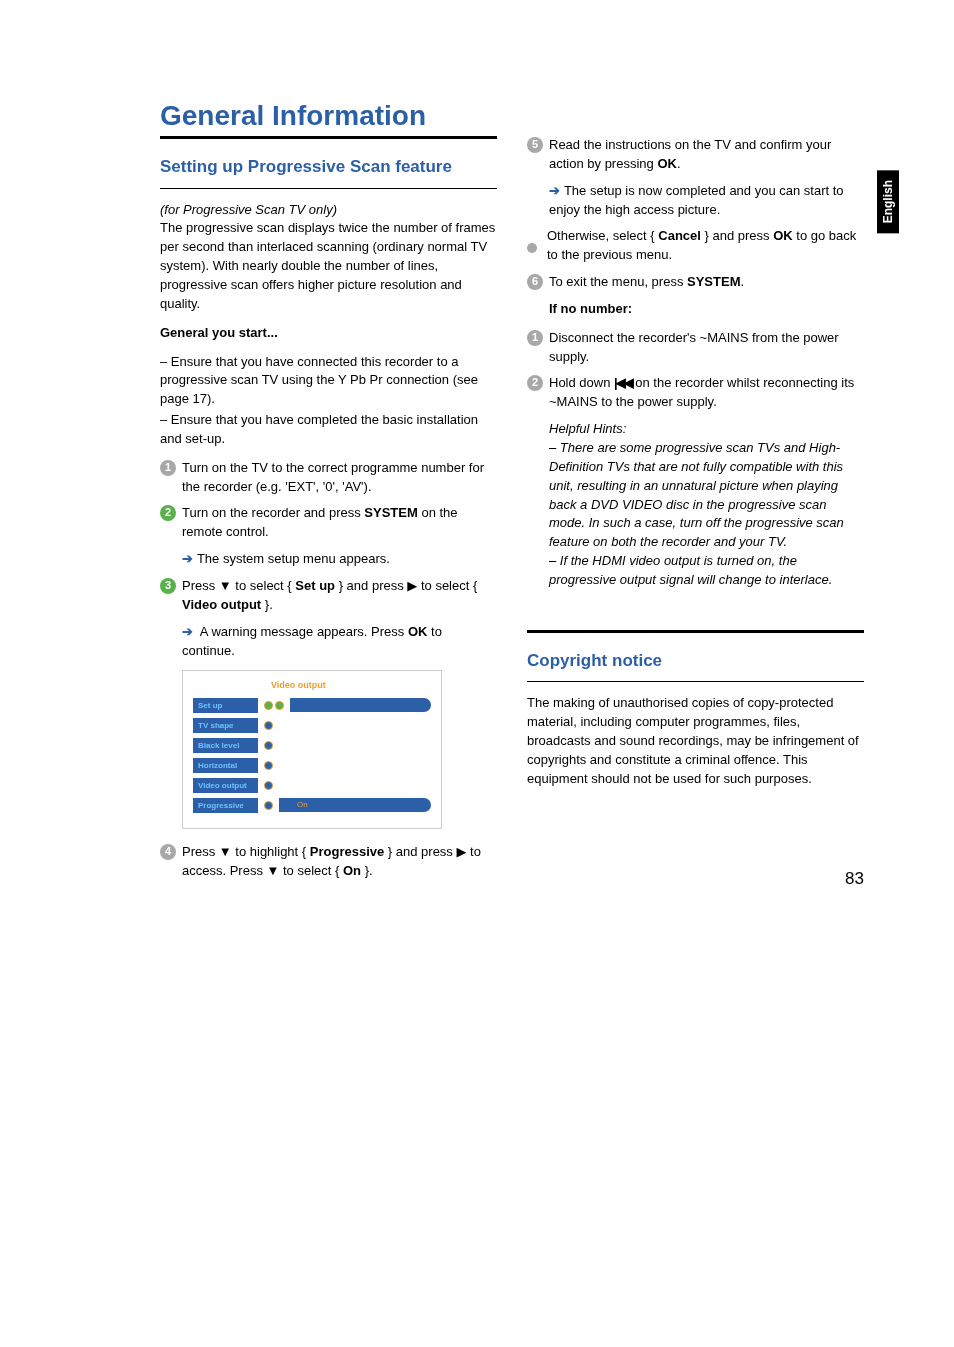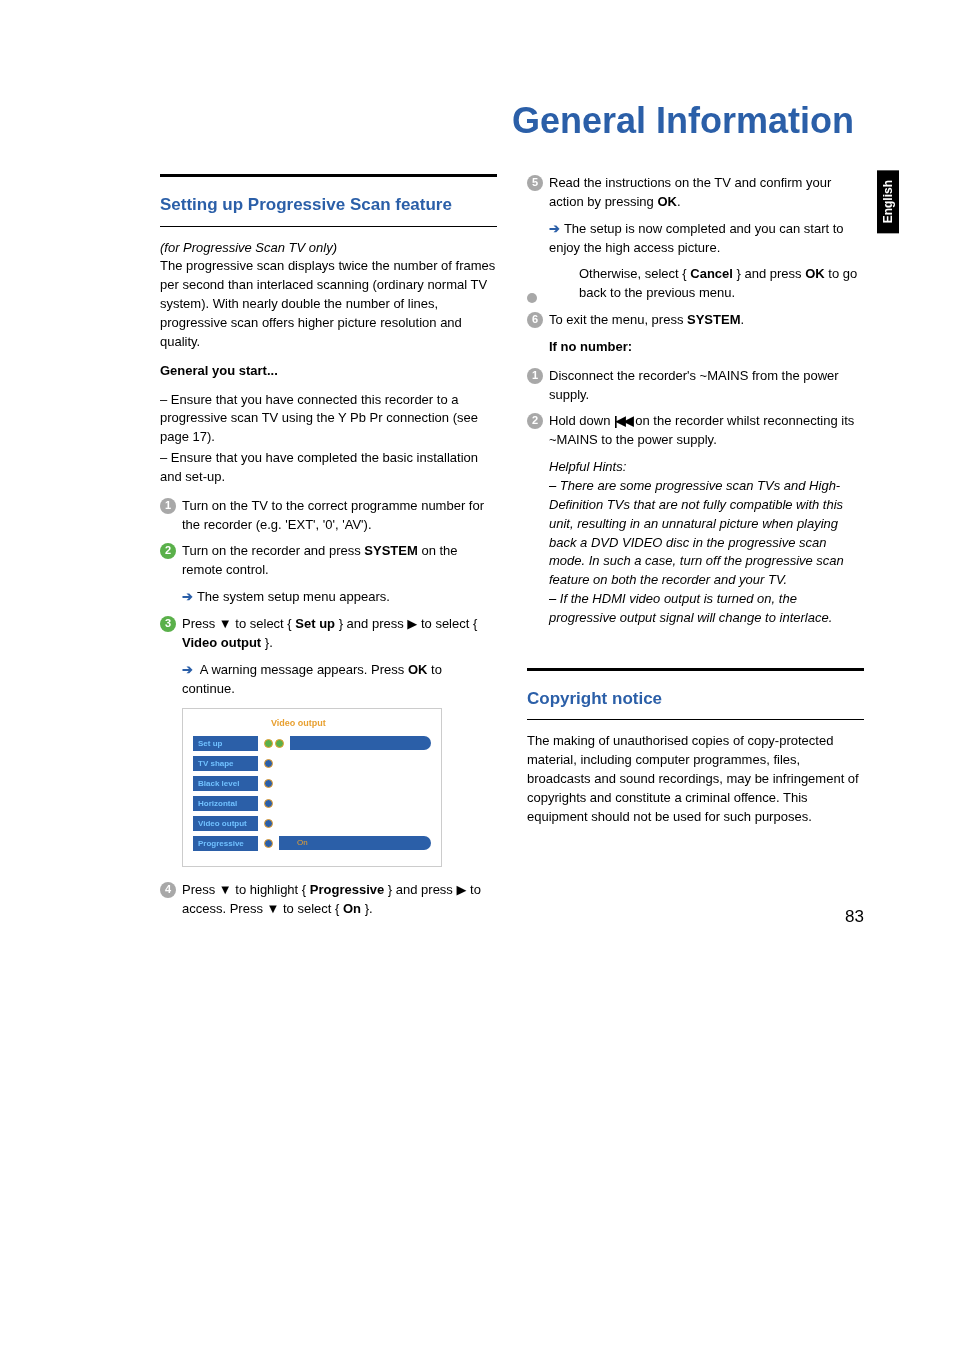--- a/index.html
+++ b/index.html
@@ -21,25 +21,25 @@
       top: 170px;
       background: #000;
       color: #fff;
       writing-mode: vertical-rl;
       transform: rotate(180deg);
       padding: 10px 4px;
       font-size: 12px;
       font-weight: bold;
     }
     .page-title {
-      text-align: right;
-      font-size: 36px;
+      text-align: left;
+      font-size: 28px;
       font-weight: bold;
       color: #2b5fa8;
-      margin-bottom: 32px;
+      margin-bottom: 4px;
       padding-right: 10px;
     }
     .columns {
       display: flex;
       gap: 30px;
     }
     .col {
       flex: 1;
       font-size: 13px;
       line-height: 1.45;
@@ -85,23 +85,22 @@
       margin-bottom: 8px;
     }
     .arrow-sub::before {
       content: "➔";
       color: #2b5fa8;
       margin-right: 4px;
       font-weight: bold;
     }
     .bullet-line {
       display: flex;
-      align-items: flex-end;
+      align-items: center;
       margin-bottom: 8px;
-      gap: 32px;
     }
     .bullet-dot {
       width: 10px;
       height: 10px;
       border-radius: 50%;
       background: #a8a8a8;
       margin-right: 10px;
       margin-top: 4px;
       flex-shrink: 0;
     }

